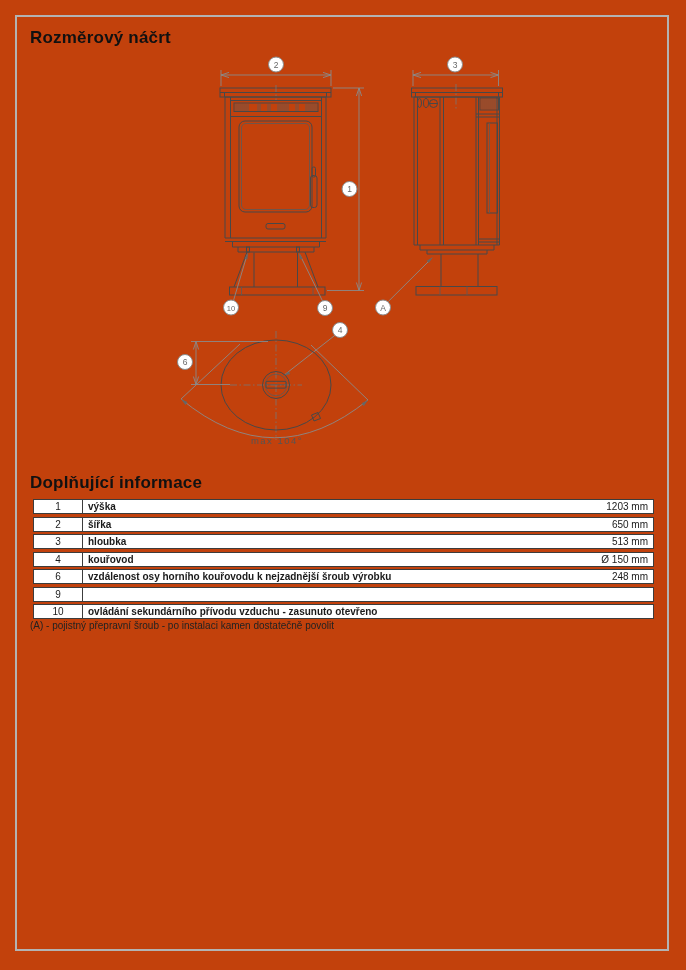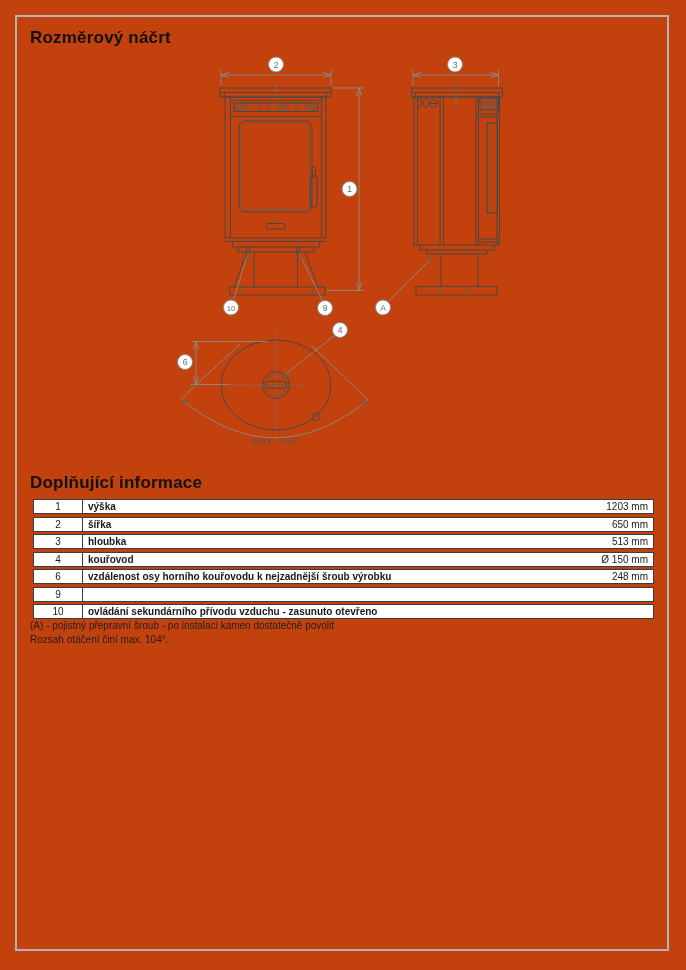--- a/index.html
+++ b/index.html
@@ -25,21 +25,21 @@
     display:flex; align-items:stretch; border:1px solid #3c3c3c;
     height:13px; margin-bottom:2.5px; font-size:10px; background:#fff;
     box-sizing:content-box;
   }
   .tnum {
     width:48px; border-right:1px solid #3c3c3c;
     display:flex; align-items:center; justify-content:center;
   }
   .tlabel { flex:1; display:flex; align-items:center; padding-left:5px; white-space:nowrap;font-weight:bold; }
   .tvalue { display:flex; align-items:center; padding-right:5px; white-space:nowrap; }
-  .notes { position:absolute; left:30px; top:619px; font-size:10px; line-height:14px; color:#222; }
+  .notes { position:absolute; left:30px; top:619px; font-size:10px; line-height:14px; color:#222;text-align:right; }
   svg text { font-family:"Liberation Sans", sans-serif; }
   .callout-circle { fill:#fff; stroke:#8a8a8a; stroke-width:1; }
   .callout-text { fill:#666; font-size:8.5px; text-anchor:middle; }
   .dimline { stroke:#8a8a8a; stroke-width:0.9; fill:none; }
   .bodyline { stroke:#484848; stroke-width:1; fill:none; }
   .thinline { stroke:#5a5a5a; stroke-width:0.8; fill:none; }
   .centerline { stroke:#777; stroke-width:0.8; fill:none; stroke-dasharray:7 2.5 1.5 2.5; }
   .leader { stroke:#8a8a8a; stroke-width:0.9; fill:none; }
   .arrowfill { fill:#666; stroke:none; }
 </style>
@@ -248,15 +248,14 @@
     </div>
     <div class="trow">
       <div class="tnum">10</div>
       <div class="tlabel">ovládání sekundárního přívodu vzduchu - zasunuto otevřeno</div>
       <div class="tvalue"></div>
     </div>
   </div>
 
   <div class="notes">
     <div>(A) - pojistný přepravní šroub - po instalaci kamen dostatečně povolit</div>
-    <div>Rozsah otáčení činí max. 104°.</div>
   </div>
 </div>
 
 </body></html>

